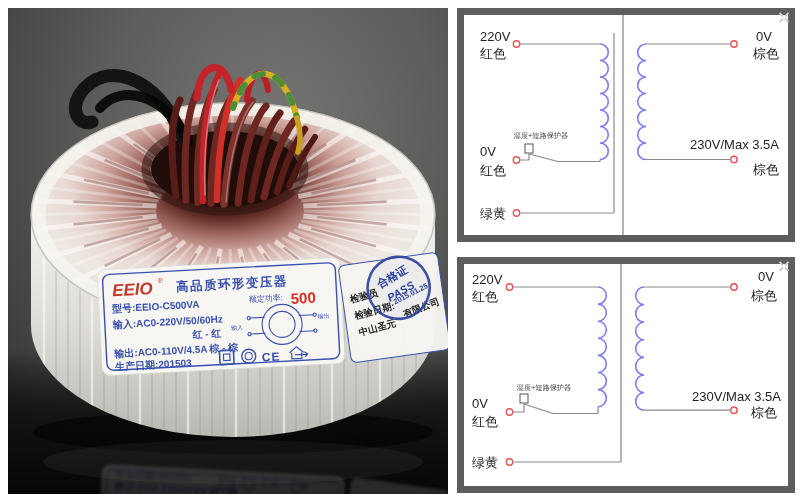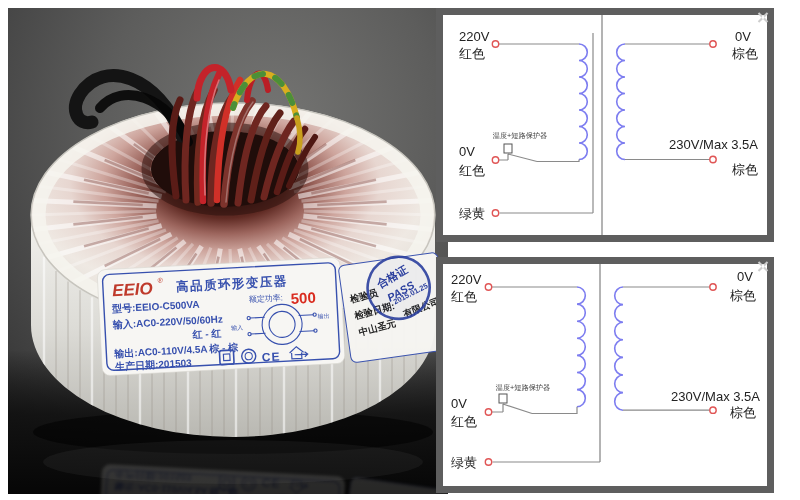--- a/index.html
+++ b/index.html
@@ -1,21 +1,21 @@
 <!DOCTYPE html>
 <html><head>
 <meta charset="utf-8">
 <style>
   html,body{margin:0;padding:0;}
   body{
     width:800px;height:500px;position:relative;background:#ffffff;
     font-family:"Liberation Sans", sans-serif;overflow:hidden;
   }
   .photo-wrap{position:absolute;left:8px;top:8px;width:440px;height:486px;}
-  .panel{position:absolute;left:436px;width:338px;}
+  .panel{position:absolute;left:457px;width:338px;}
   .panel-1{top:8px;height:234px;}
   .panel-2{top:257px;height:236px;}
   svg{display:block;}
   text{font-family:"Liberation Sans", sans-serif;}
   .diag-label{font-size:13px;fill:#222222;}
   .diag-small{font-size:7.2px;fill:#3a3a3a;}
   .wire{stroke:#8a8a8a;stroke-width:1.2;fill:none;}
   .coil{stroke:#7d7df0;stroke-width:1.6;fill:none;}
   .term{stroke:#e05555;stroke-width:1.4;fill:#ffffff;}
   .blue{fill:#3750ae;}

